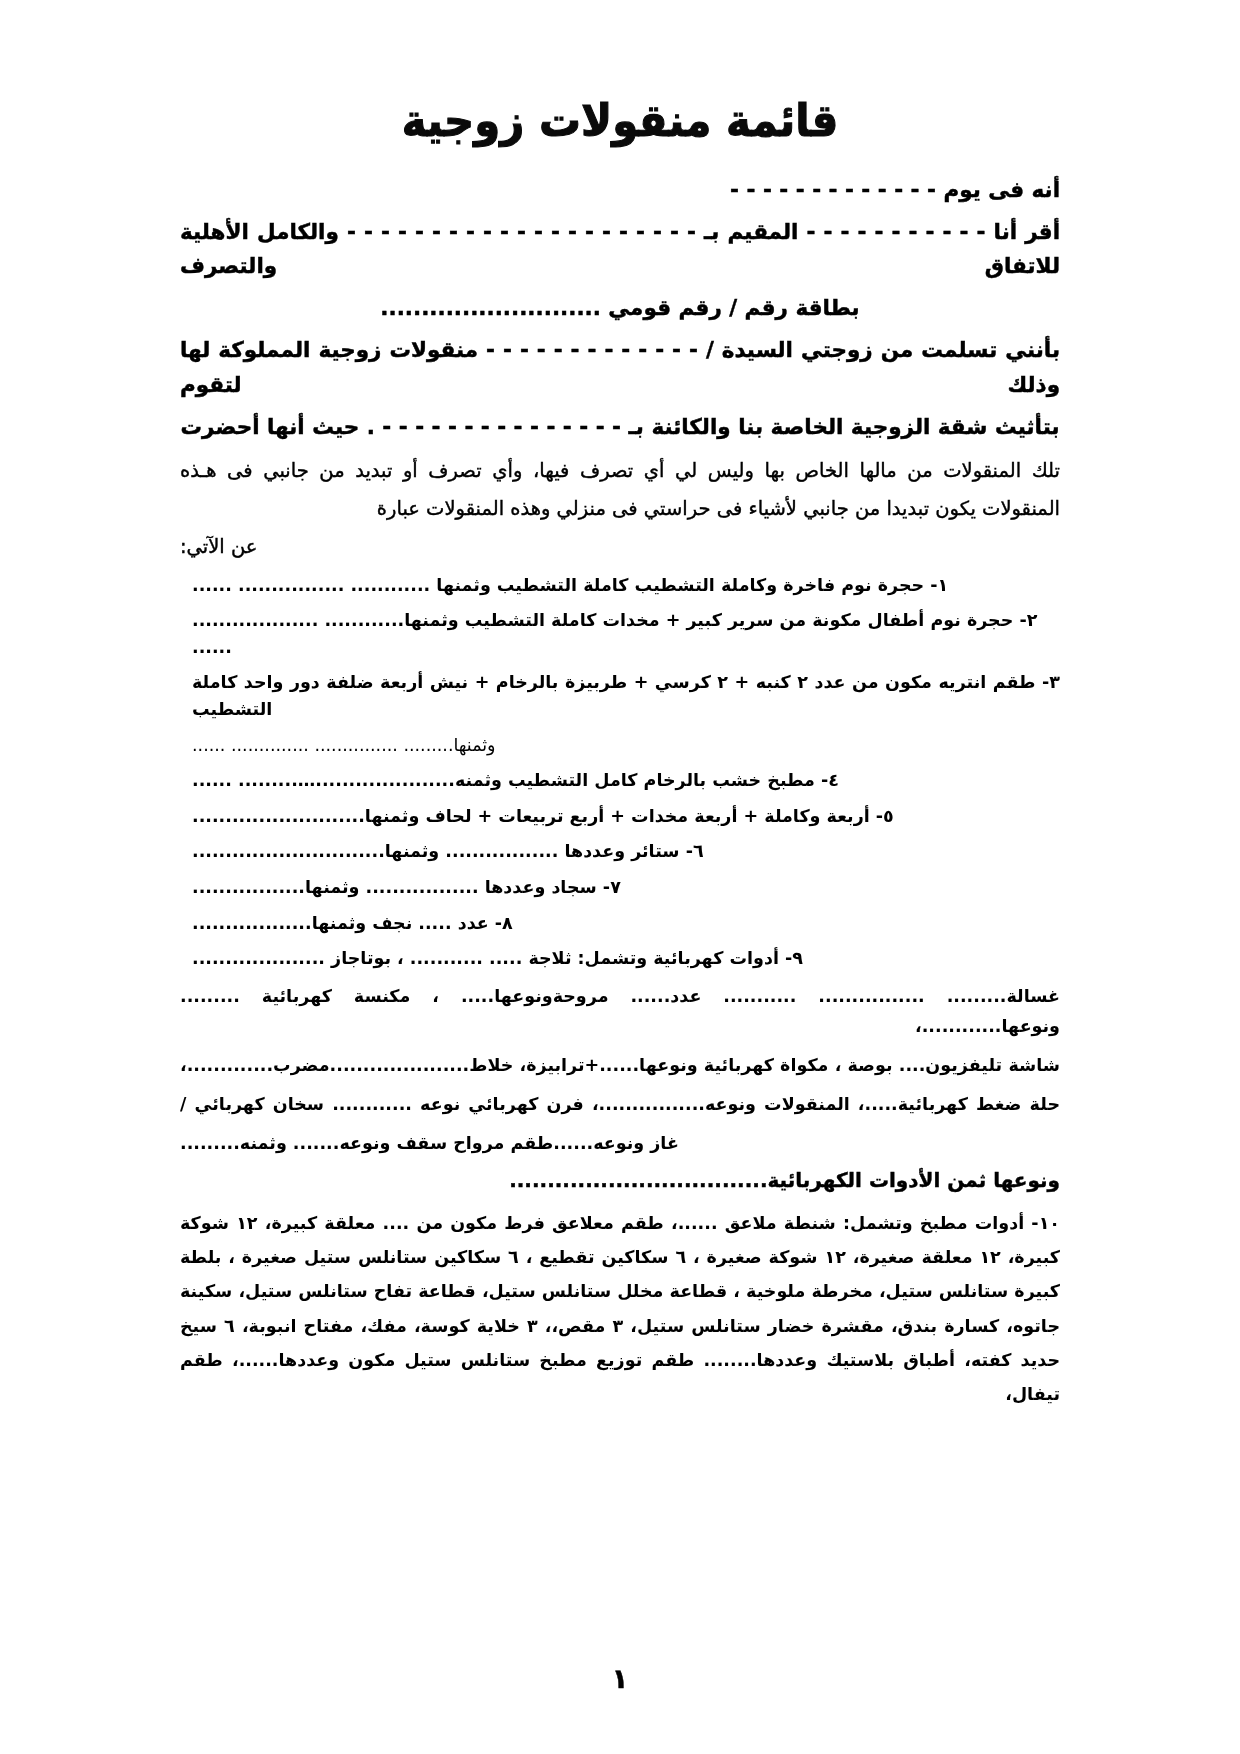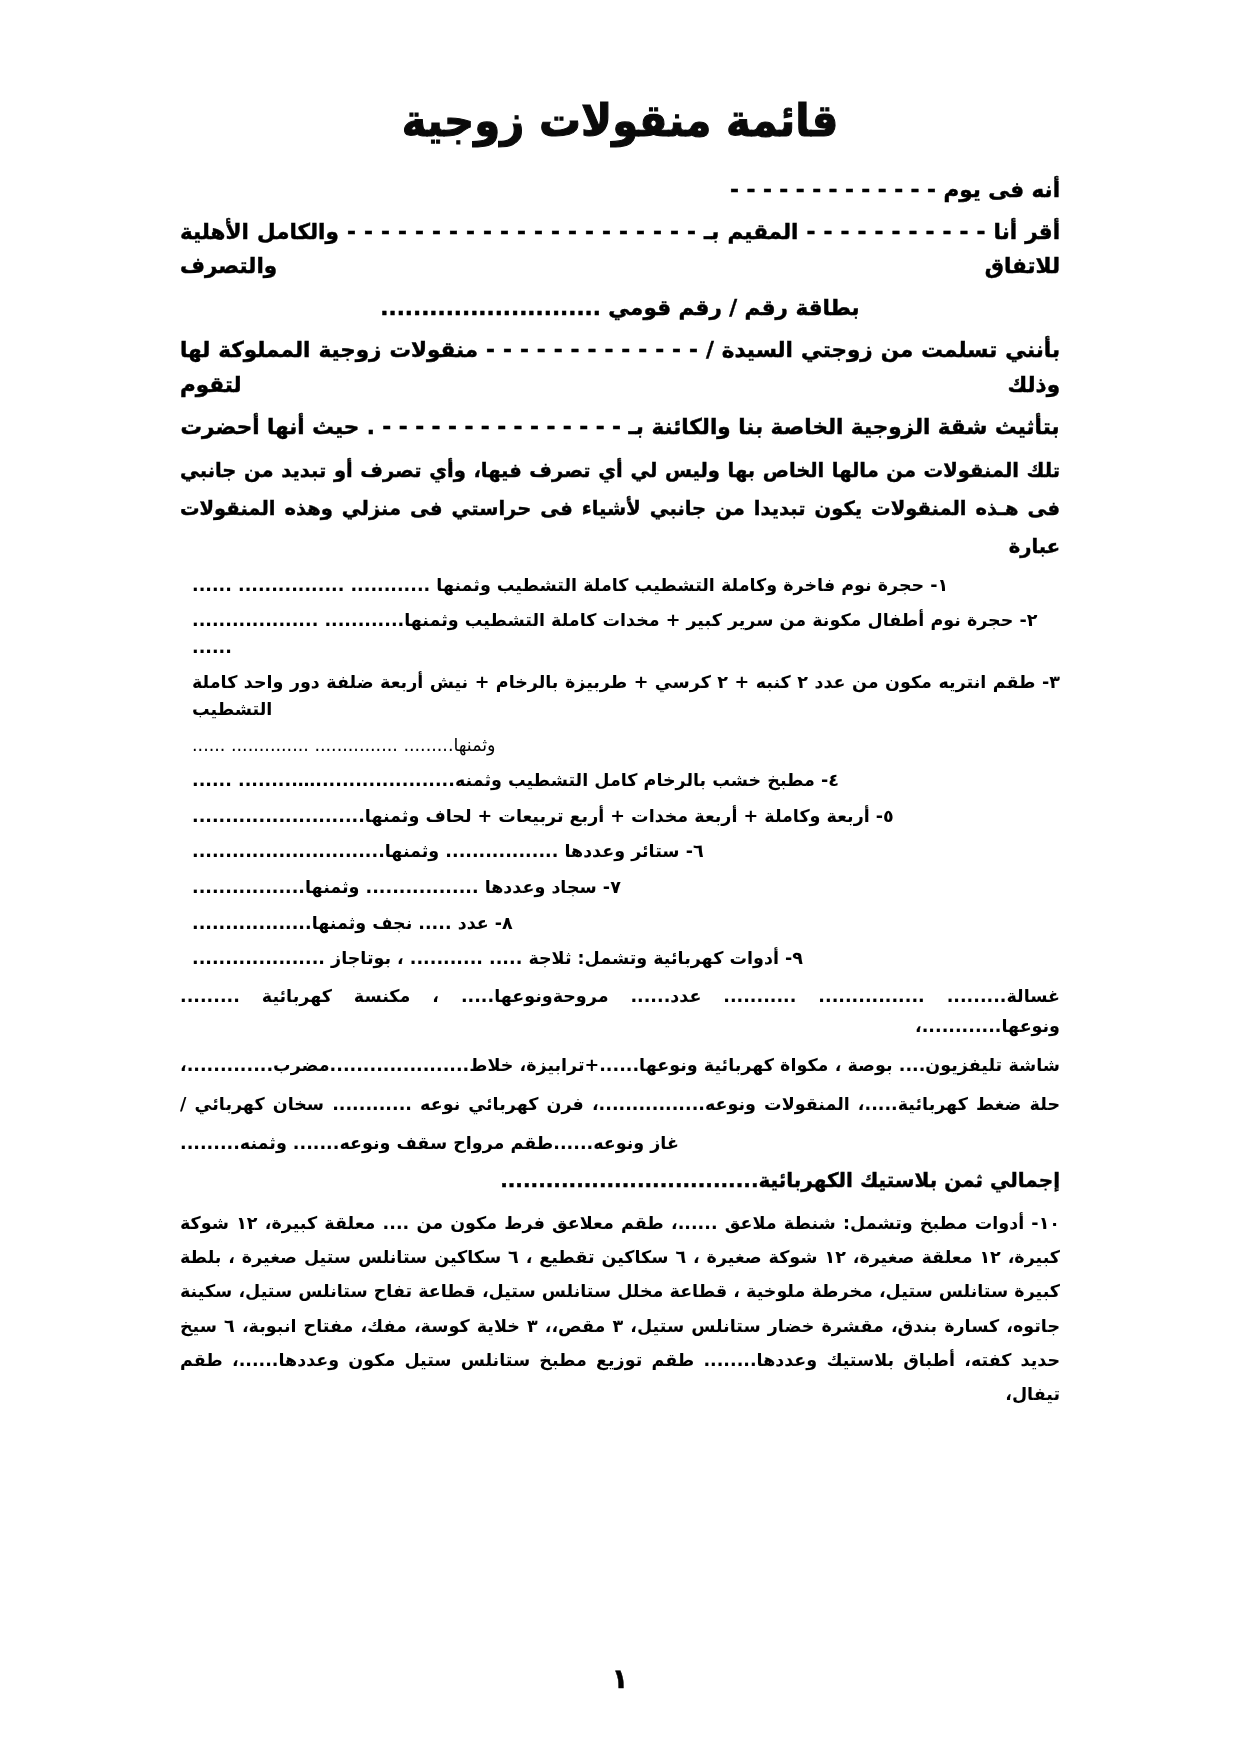--- a/index.html
+++ b/index.html
@@ -55,21 +55,21 @@
     margin-bottom: 7px;
   }
 
   .intro .ln.right   { text-align: right; }
   .intro .ln.center  { text-align: center; }
   .intro .ln.justify { text-align: justify; text-align-last: justify; white-space: normal; }
 
   
   .body-para {
     font-size: 19.5px;
-    font-weight: 700;
+    font-weight: 400;
     line-height: 1.95;
     text-align: justify;
     text-align-last: right;
     -webkit-text-stroke: 0.4px #000;
     margin: 0 0 4px 0;
   }
   .body-para .tail {
     display: block;
     text-align: left;
     text-align-last: left;
@@ -175,20 +175,21 @@
   <div class="intro">
     <span class="ln right">أنه فى يوم - - - - - - - - - - - - -</span>
     <span class="ln justify">أقر أنا - - - - - - - - - - - المقيم بـ - - - - - - - - - - - - - - - - - - - - - والكامل الأهلية للاتفاق والتصرف</span>
     <span class="ln center">بطاقة رقم / رقم قومي ...........................</span>
     <span class="ln justify">بأنني تسلمت من زوجتي السيدة / - - - - - - - - - - - - - منقولات زوجية المملوكة لها وذلك لتقوم</span>
     <span class="ln center">بتأثيث شقة الزوجية الخاصة بنا والكائنة بـ - - - - - - - - - - - - - - - . حيث أنها أحضرت</span>
   </div>
 
   <p class="body-para">
     <span>تلك المنقولات من مالها الخاص بها وليس لي أي تصرف فيها، وأي تصرف أو تبديد من جانبي فى هـذه المنقولات يكون تبديدا من جانبي لأشياء فى حراستي فى منزلي وهذه المنقولات عبارة</span>
+    <span class="tail">عن الآتي:</span>
   </p>
 
   <ul class="items">
     <li class="short">
       <span class="num">١-</span>
       <span>حجرة نوم فاخرة وكاملة التشطيب كاملة التشطيب وثمنها ............ ................ ......</span>
     </li>
     <li class="short">
       <span class="num">٢-</span>
       <span>حجرة نوم أطفال مكونة من سرير كبير + مخدات كاملة التشطيب وثمنها............ ................... ......</span>
@@ -224,21 +225,21 @@
     </li>
   </ul>
 
   <div class="elec-block">
     <span class="eln">غسالة......... ................ ........... عدد...... مروحةونوعها..... ، مكنسة كهربائية ......... ونوعها............،</span>
     <span class="eln">شاشة تليفزيون.... بوصة ، مكواة كهربائية ونوعها......+ترابيزة، خلاط.....................مضرب.............،</span>
     <span class="eln">حلة ضغط كهربائية.....، المنقولات ونوعه................، فرن كهربائي نوعه ............ سخان كهربائي /</span>
     <span class="eln lastln">غاز ونوعه......طقم مرواح سقف ونوعه....... وثمنه.........</span>
   </div>
 
-  <div class="elec-total">إجمالي ثمن بلاستيك الكهربائية..................................</div>
+  <div class="elec-total">ونوعها ثمن الأدوات الكهربائية..................................</div>
 
   <p class="kitchen">
     <span class="num">١٠-</span>
     <span>أدوات مطبخ وتشمل: شنطة ملاعق ......، طقم معلاعق فرط مكون من .... معلقة كبيرة، ١٢ شوكة كبيرة، ١٢ معلقة صغيرة، ١٢ شوكة صغيرة ، ٦ سكاكين تقطيع ، ٦ سكاكين ستانلس ستيل صغيرة ، بلطة كبيرة ستانلس ستيل، مخرطة ملوخية ، قطاعة مخلل ستانلس ستيل، قطاعة تفاح ستانلس ستيل، سكينة جاتوه، كسارة بندق، مقشرة خضار  ستانلس ستيل، ٣ مقص،، ٣ خلاية كوسة، مفك، مفتاح انبوبة، ٦ سيخ حديد كفته، أطباق بلاستيك وعددها........ طقم توزيع مطبخ ستانلس ستيل مكون وعددها......، طقم تيفال،</span>
   </p>
 
   <div class="page-number">١</div>
 
 </div>
 

